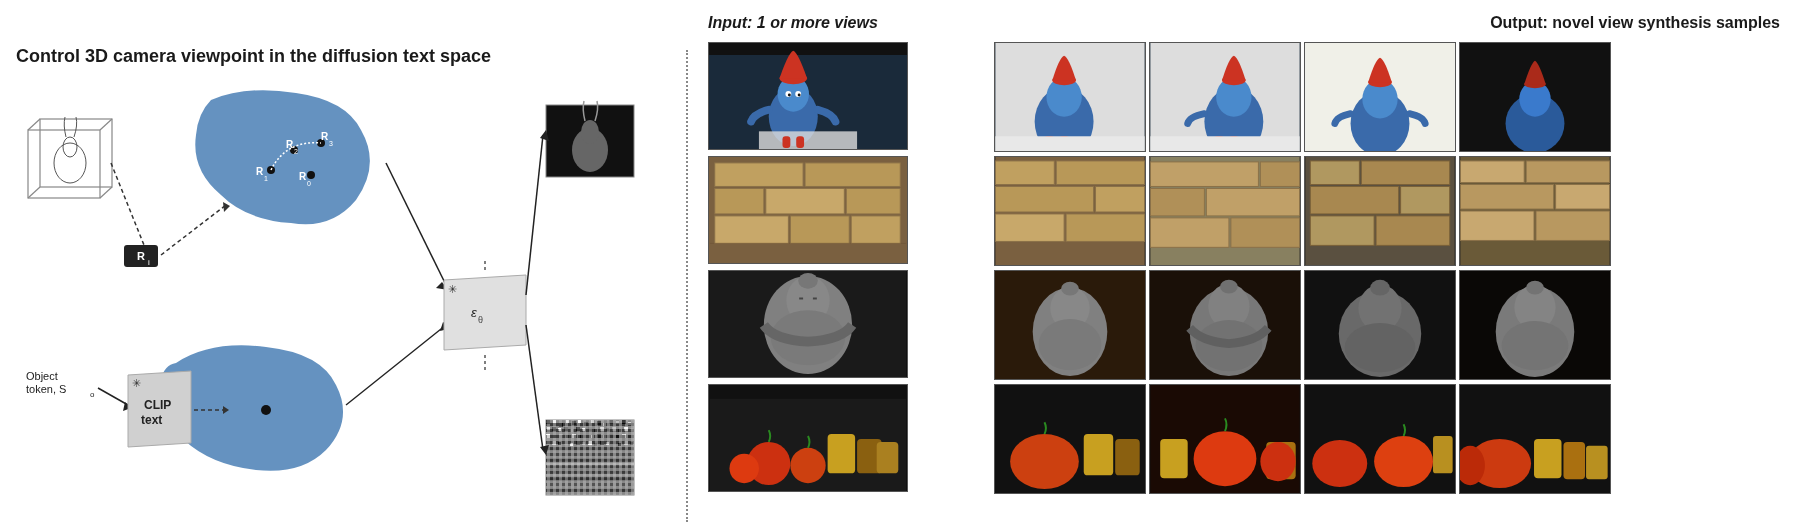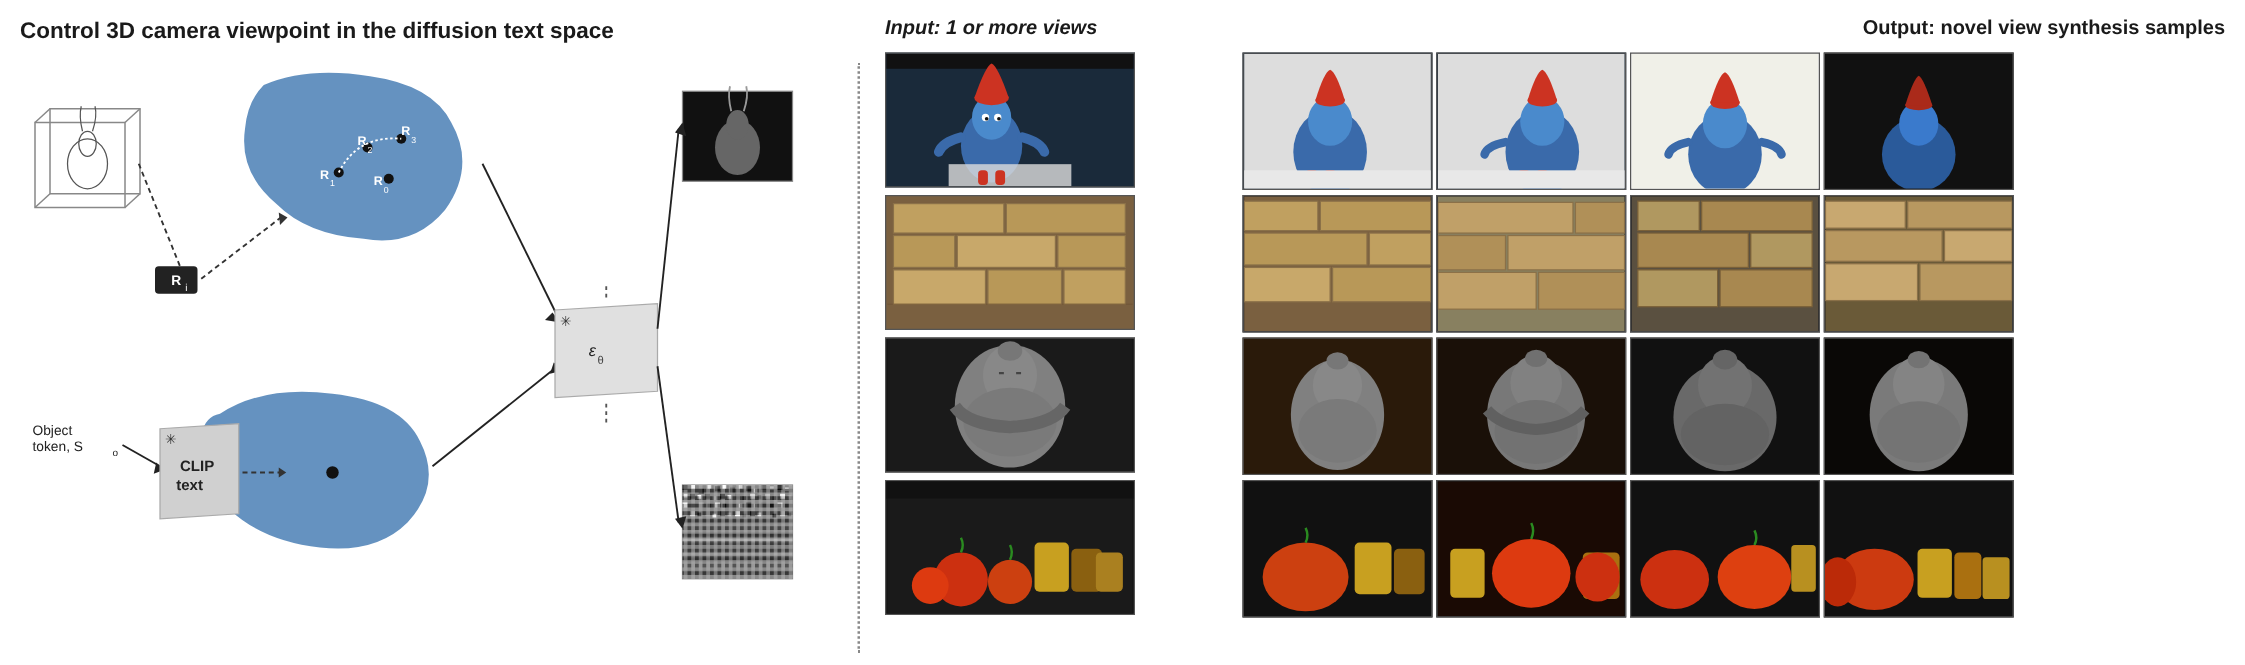--- a/index.html
+++ b/index.html
@@ -18,20 +18,21 @@
       height: 532px;
       padding: 10px 16px;
       gap: 0;
     }
 
     
     .diagram-section {
       width: 660px;
       flex-shrink: 0;
       position: relative;
+      margin-top: 32px;
     }
 
     .diagram-title {
       font-size: 18px;
       font-weight: bold;
       color: #1a1a1a;
       margin-bottom: 8px;
       margin-top: 4px;
     }
 

